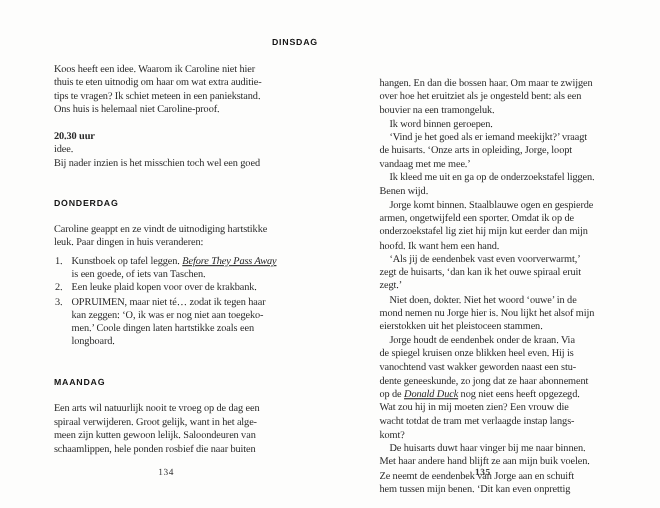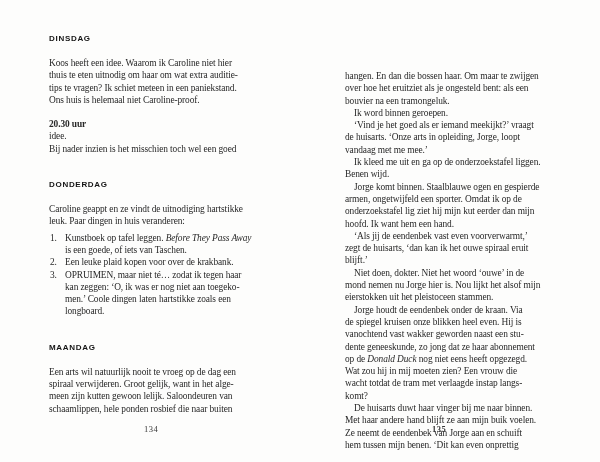--- a/index.html
+++ b/index.html
@@ -10,28 +10,28 @@
     color:#282828;
   }
   .spread{position:absolute;inset:0;background:#fdfdfc;overflow:hidden;}
   .page{position:absolute;}
   #page-left{left:49px;top:33px;width:240px;}
   #page-right{left:345px;top:38px;width:240px;margin-top:32px;}
   .line{
     font-size:9.4px;line-height:12.3px;letter-spacing:-0.1px;
     white-space:nowrap;
   }
-  .line em{font-style:italic;}
+  .line em{font-style:italic;text-decoration:underline;}
   .indent{padding-left:9px;}
   .heading{
     font-family:"Liberation Sans",sans-serif;font-weight:bold;
     font-size:8px;letter-spacing:0.7px;line-height:12px;
     margin:24px 0 12px 0;color:#141414;
   }
-  .heading:first-child{margin-top:0;}
+  .heading:first-child{margin-top:0;text-align:right;}
   .time{
     font-weight:bold;font-size:9.4px;line-height:12.3px;
     margin-top:12px;letter-spacing:-0.1px;
   }
   .para{margin:0;}
   .list{margin-top:4px;}
   .li-line{padding-left:16px;position:relative;}
   .li-num{position:absolute;left:1px;}
   .pagenum{
     position:absolute;top:424px;text-align:center;
@@ -89,21 +89,21 @@
         <div class="line"><span>de huisarts. ‘Onze arts in opleiding, Jorge, loopt</span></div>
         <div class="line"><span>vandaag met me mee.’</span></div>
         <div class="line indent"><span>Ik kleed me uit en ga op de onderzoekstafel liggen.</span></div>
         <div class="line"><span>Benen wijd.</span></div>
         <div class="line indent"><span>Jorge komt binnen. Staalblauwe ogen en gespierde</span></div>
         <div class="line"><span>armen, ongetwijfeld een sporter. Omdat ik op de</span></div>
         <div class="line"><span>onderzoekstafel lig ziet hij mijn kut eerder dan mijn</span></div>
         <div class="line"><span>hoofd. Ik want hem een hand.</span></div>
         <div class="line indent"><span>‘Als jij de eendenbek vast even voorverwarmt,’</span></div>
         <div class="line"><span>zegt de huisarts, ‘dan kan ik het ouwe spiraal eruit</span></div>
-        <div class="line"><span>blijft.’</span></div>
+        <div class="line"><span>zegt.’</span></div>
         <div class="line indent"><span>Niet doen, dokter. Niet het woord ‘ouwe’ in de</span></div>
         <div class="line"><span>mond nemen nu Jorge hier is. Nou lijkt het alsof mijn</span></div>
         <div class="line"><span>eierstokken uit het pleistoceen stammen.</span></div>
         <div class="line indent"><span>Jorge houdt de eendenbek onder de kraan. Via</span></div>
         <div class="line"><span>de spiegel kruisen onze blikken heel even. Hij is</span></div>
         <div class="line"><span>vanochtend vast wakker geworden naast een stu-</span></div>
         <div class="line"><span>dente geneeskunde, zo jong dat ze haar abonnement</span></div>
         <div class="line"><span>op de </span><em>Donald Duck</em><span> nog niet eens heeft opgezegd.</span></div>
         <div class="line"><span>Wat zou hij in mij moeten zien? Een vrouw die</span></div>
         <div class="line"><span>wacht totdat de tram met verlaagde instap langs-</span></div>

